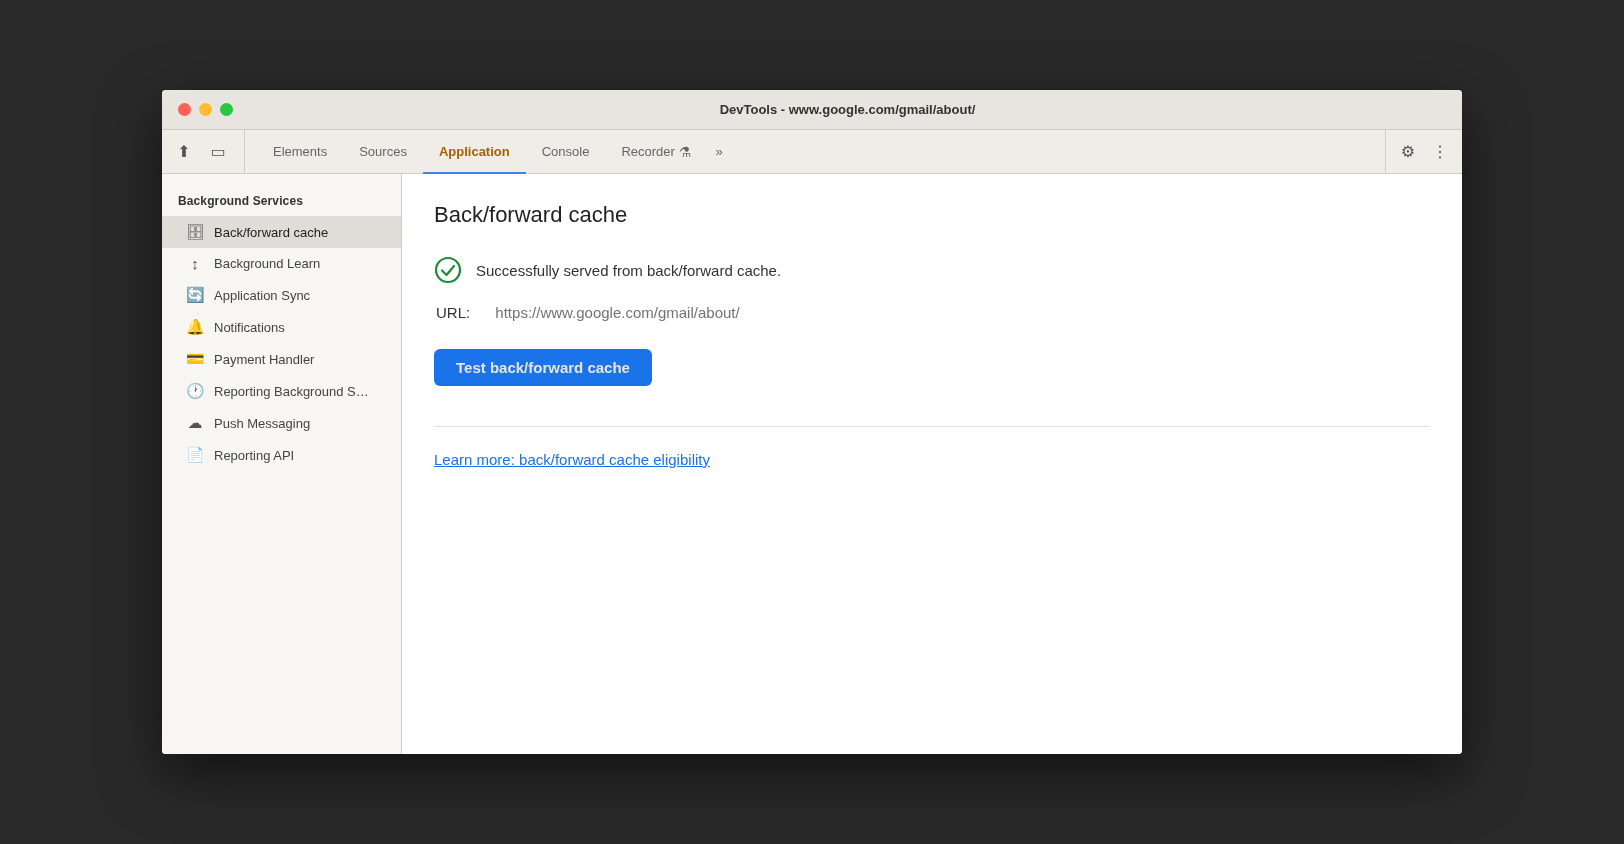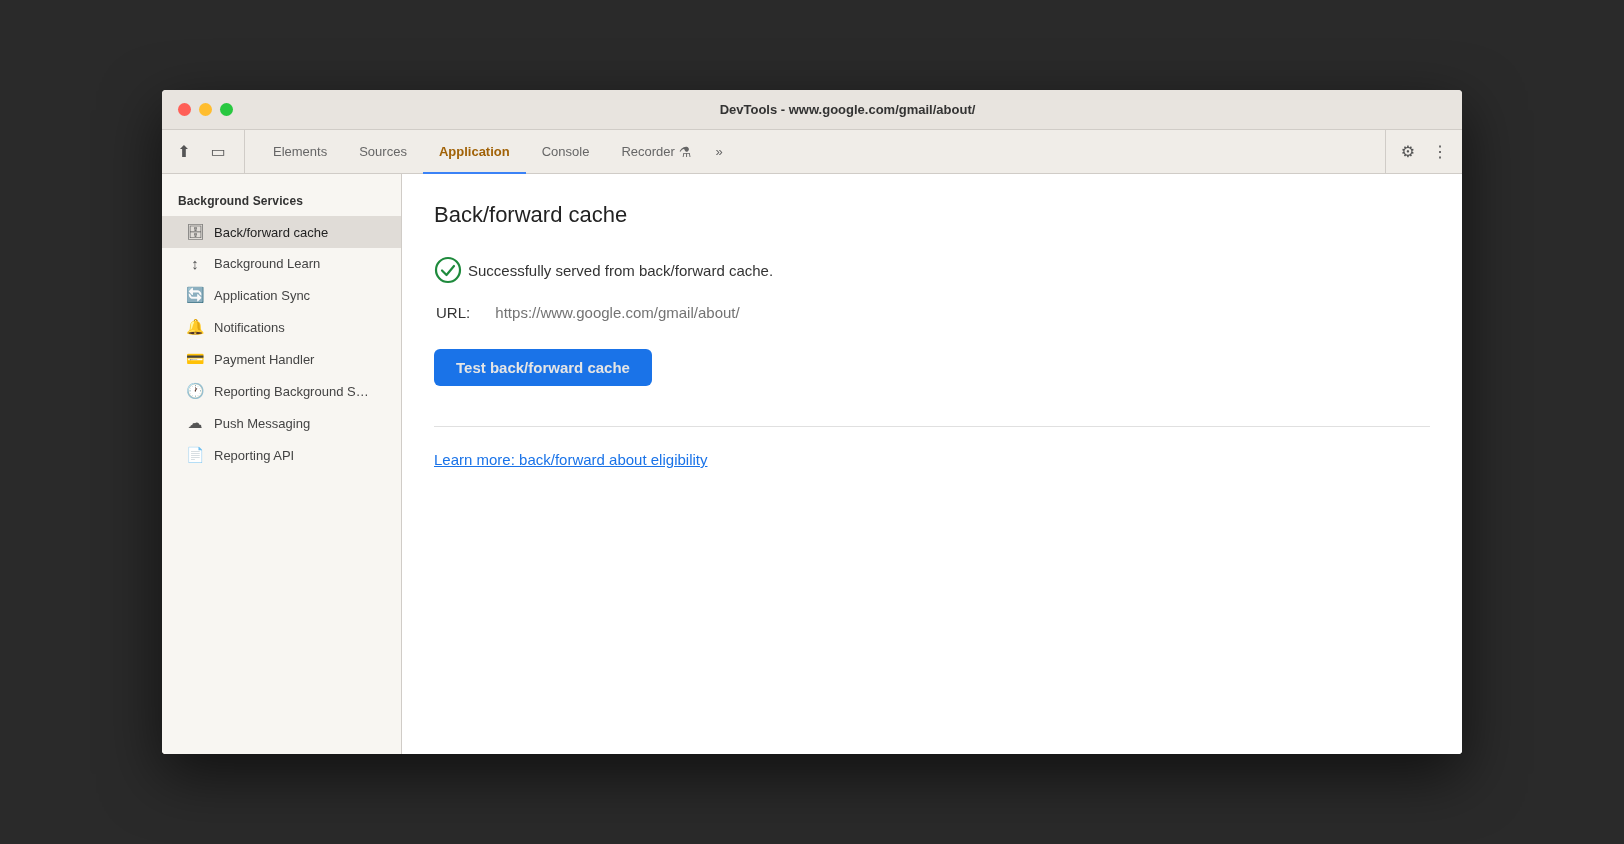--- a/index.html
+++ b/index.html
@@ -199,21 +199,21 @@
     .content-title {
       font-size: 22px;
       font-weight: 500;
       color: #222;
       margin-bottom: 28px;
     }
 
     .success-row {
       display: flex;
       align-items: center;
-      gap: 6px;
+      gap: 14px;
       margin-bottom: 20px;
     }
 
     .check-icon {
       width: 28px;
       height: 28px;
       flex-shrink: 0;
     }
 
     .success-text {
@@ -373,17 +373,17 @@
 
       <div class="url-row">
         <span class="url-label">URL:</span>
         <span class="url-value">https://www.google.com/gmail/about/</span>
       </div>
 
       <button class="test-button">Test back/forward cache</button>
 
       <hr class="divider">
 
-      <a class="learn-more-link" href="#">Learn more: back/forward about eligibility</a>
+      <a class="learn-more-link" href="#">Learn more: back/forward cache eligibility</a>
     </div>
 
   </div>
 </div>
 
 </body></html>

